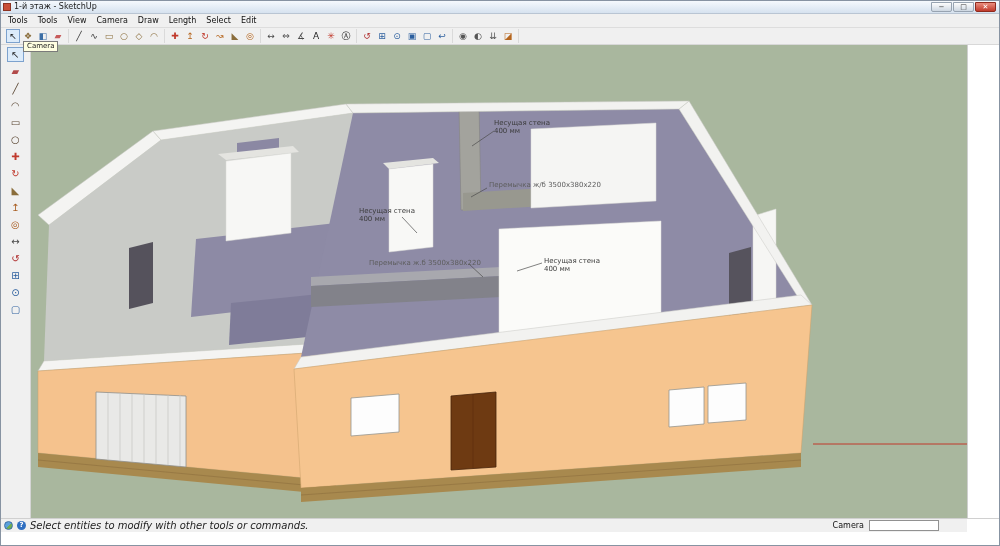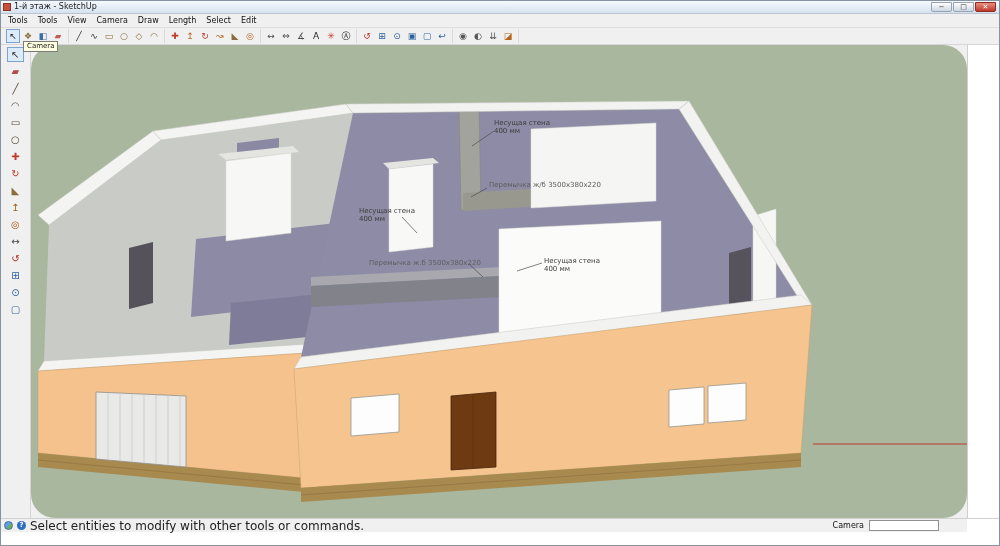--- a/index.html
+++ b/index.html
@@ -30,37 +30,37 @@
               border-right: 1px solid #dadada; }
   .tool-btn { width: 14px; height: 14px; display: flex; align-items: center; justify-content: center;
               font-size: 9px; line-height: 1; border: 1px solid transparent; cursor: default; }
   .tool-btn.active { border: 1px solid #7da2ce; background: #dcebfa; }
 
   
   .main { display: flex; height: 473px; }
   .toolbar-left { width: 30px; background: #f0f0f0; border-right: 1px solid #d5d5d5;
                   display: flex; flex-direction: column; align-items: center; padding-top: 2px; gap: 2px; }
   .toolbar-left .tool-btn { width: 17px; height: 15px; font-size: 10px; }
-  .viewport { position: relative; width: 938px; height: 473px; background: #a9b79e; overflow: hidden; border-radius: 24px; }
+  .viewport { position: relative; width: 938px; height: 473px; background: #a9b79e; overflow: hidden; }
   .right-gutter { width: 32px; background: #ffffff; border-left: 1px solid #cfcfcf; }
 
   .annotation { position: absolute; font-size: 7px; line-height: 8px; color: #3b3b3b; white-space: nowrap; }
   .annotation.muted { color: #5d5d5d; }
 
   .tooltip { position: absolute; left: 22px; top: 40px; z-index: 30; background: #ffffe1;
              border: 1px solid #7a7a7a; font-size: 7px; line-height: 9px; padding: 0 3px; color: #222; }
 
   
   .statusbar { height: 14px; display: flex; align-items: center; gap: 4px; background: #f0f0f0;
                border-top: 1px solid #d0d0d0; padding-left: 3px; }
   .geo-icon { width: 9px; height: 9px; border-radius: 50%; flex: 0 0 auto;
               background: linear-gradient(135deg, #5aa0dc 55%, #6fae52 45%); border: 1px solid #3a6ea5; }
   .help-icon { width: 9px; height: 9px; border-radius: 50%; background: #2f6fc1; color: #fff;
                font-size: 7px; line-height: 9px; text-align: center; font-weight: bold; flex: 0 0 auto; }
-  .status-msg { font-size: 12px; color: #222; white-space: nowrap; }
+  .status-msg { font-size: 10px; color: #222; white-space: nowrap; font-style: italic; }
   .length-wrap { margin-left: auto; display: flex; align-items: center; gap: 5px; margin-right: 24px; }
   .length-label { font-size: 8px; color: #111; }
   .length-input { width: 70px; height: 11px; border: 1px solid #919191; background: #fff;
                   font-size: 8px; padding: 0 2px; font-family: "DejaVu Sans", sans-serif; }
   .statusbar-end { width: 32px; align-self: stretch; background: #ffffff; }
   .bottomstrip { height: 15px; background: #ffffff; }
 </style>
 </head>
 <body>
 

